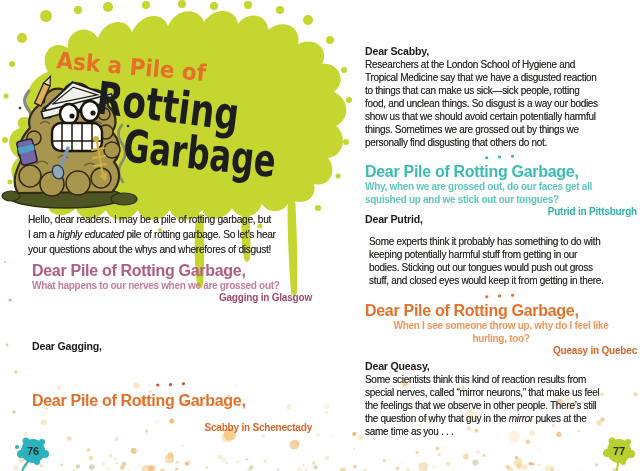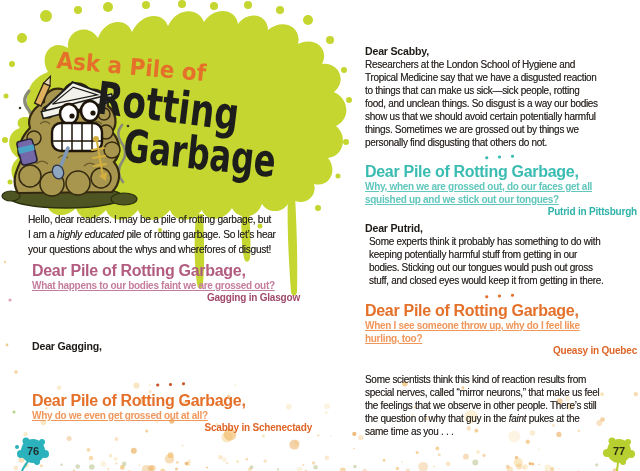--- a/index.html
+++ b/index.html
@@ -7,21 +7,21 @@
           font-family:"Liberation Sans",sans-serif;color:#2b2623;}
   .block{position:absolute;z-index:2;}
   .speckles{position:absolute;left:0;top:0;z-index:0;}
   .header-art{position:absolute;left:0;top:0;z-index:1;}
   .pageblob{position:absolute;z-index:3;}
   .body-text{font-size:10px;line-height:13px;letter-spacing:-0.3px;color:#2b2623;
              white-space:pre-line;text-shadow:0 0 0.4px rgba(43,38,35,.55);}
   .intro{font-size:10.2px;line-height:15px;}
   .opener{font-weight:bold;font-size:10.6px;color:#1d1a17;letter-spacing:-0.2px;}
   .heading{font-weight:bold;font-size:16px;letter-spacing:-0.3px;line-height:15px;}
-  .question{font-weight:bold;font-size:10px;letter-spacing:-0.3px;line-height:13px;white-space:pre-line;text-decoration:underline;}
+  .question{font-weight:bold;font-size:10px;letter-spacing:-0.3px;line-height:13px;white-space:pre-line;}
   .signature{font-weight:bold;font-size:10px;letter-spacing:-0.2px;text-align:right;}
   .sep{font-weight:bold;font-size:11px;text-align:center;letter-spacing:3px;transform:rotate(-3deg);}
   .em{font-style:italic;}
   .w-left{width:280px;} .w-right{width:272px;}
   .sig-left{padding-right:50px;} .sig-right{padding-right:40px;}
   .sep-right{padding-right:22px;}
   .rose-h{color:#b25c80;} .rose-q{color:#c47d9c;} .rose-s{color:#a04a6b;}
   .orange-h{color:#e4702a;} .orange-q{color:#f0975c;} .orange-s{color:#dd6527;}
   .teal-h{color:#3abcb2;} .teal-q{color:#62c7bd;} .teal-s{color:#2fb3a8;}
   .dots-left{color:#c9572c;} .dots-teal{color:#3abcb2;} .dots-orange{color:#e4702a;}
@@ -299,64 +299,64 @@
       <text x="95" y="113" font-size="45" fill="#1d1d1b" textLength="143" lengthAdjust="spacingAndGlyphs" transform="rotate(7 95 113)">Rotting</text>
       <text x="122" y="161" font-size="45" fill="#1d1d1b" textLength="153" lengthAdjust="spacingAndGlyphs" transform="rotate(6 122 161)">Garbage</text>
     </g>
   </svg>
 
   <div class="block w-left intro body-text" style="left:28px;top:212px;"><span>Hello, dear readers. I may be a pile of rotting garbage, but
 I am a </span><span class="em">highly educated</span><span> pile of rotting garbage. So let’s hear
 your questions about the whys and wherefores of disgust!</span></div>
 
   <div class="block w-left heading rose-h" style="left:32px;top:263px;">Dear Pile of Rotting Garbage,</div>
-  <div class="block w-left question rose-q" style="left:32px;top:279px;">What happens to our bodies faint we are grossed out?</div>
-  <div class="block w-left signature sig-left rose-s" style="left:20px;top:292px;">Gagging in Glasgow</div>
+  <div class="block w-left question rose-q" style="left:32px;top:279px;">What happens to our nerves when we are grossed out?</div>
+  <div class="block w-left signature sig-left rose-s" style="left:32px;top:292px;">Gagging in Glasgow</div>
 
   <div class="block w-left opener" style="left:32px;top:314px;margin-top:26px;">Dear Gagging,</div>
 
   <div class="block w-left sep dots-left" style="left:32px;top:378px;">• • •</div>
 
   <div class="block w-left heading orange-h" style="left:32px;top:393px;">Dear Pile of Rotting Garbage,</div>
-  <div class="block w-left question orange-q" style="left:32px;top:409px;">Why do we even get grossed out at all?</div>
   <div class="block w-left signature sig-left orange-s" style="left:32px;top:422px;">Scabby in Schenectady</div>
 
   <div class="block w-right opener" style="left:365px;top:45px;">Dear Scabby,</div>
   <div class="block w-right body-text" style="left:365px;top:58px;">Researchers at the London School of Hygiene and
 Tropical Medicine say that we have a disgusted reaction
 to things that can make us sick—sick people, rotting
 food, and unclean things. So disgust is a way our bodies
 show us that we should avoid certain potentially harmful
 things. Sometimes we are grossed out by things we
 personally find disgusting that others do not.</div>
 
   <div class="block w-right sep sep-right dots-teal" style="left:365px;top:150px;">• • •</div>
 
   <div class="block w-right heading teal-h" style="left:365px;top:164px;">Dear Pile of Rotting Garbage,</div>
   <div class="block w-right question teal-q" style="left:365px;top:180px;">Why, when we are grossed out, do our faces get all
 squished up and we stick out our tongues?</div>
   <div class="block w-right signature sig-right teal-s" style="left:365px;top:206px;">Putrid in Pittsburgh</div>
 
-  <div class="block w-right opener" style="left:365px;top:222px;">Dear Putrid,</div>
+  <div class="block w-right opener" style="left:365px;top:213px;">Dear Putrid,</div>
   <div class="block w-right body-text" style="left:369px;top:235px;">Some experts think it probably has something to do with
 keeping potentially harmful stuff from getting in our
 bodies. Sticking out our tongues would push out gross
 stuff, and closed eyes would keep it from getting in there.</div>
 
   <div class="block w-right sep sep-right dots-orange" style="left:365px;top:289px;">• • •</div>
 
   <div class="block w-right heading orange-h" style="left:365px;top:303px;">Dear Pile of Rotting Garbage,</div>
-  <div class="block w-right question orange-q" style="left:365px;top:319px;">When I see someone throw up, why do I feel like
+  <div class="block w-right question orange-q" style="left:365px;top:319px;text-align:center;">When I see someone throw up, why do I feel like
 hurling, too?</div>
   <div class="block w-right signature sig-right orange-s" style="left:365px;top:345px;">Queasy in Quebec</div>
 
+  <div class="block w-right opener" style="left:365px;top:360px;">Dear Queasy,</div>
   <div class="block w-right body-text" style="left:365px;top:373px;"><span>Some scientists think this kind of reaction results from
 special nerves, called “mirror neurons,” that make us feel
 the feelings that we observe in other people. There’s still
-the question of why that guy in the </span><span class="em">faint</span><span> pukes at the
+the question of why that guy in the </span><span class="em">mirror</span><span> pukes at the
 same time as you . . .</span></div>
 
   <svg class="pageblob" style="left:12px;top:437px;" width="46" height="34" viewBox="0 0 46 34">
     <g fill="#2bb2bc">
       <circle cx="21" cy="14" r="12"></circle>
         <circle cx="9" cy="17" r="4"></circle>
         <circle cx="30" cy="5" r="3"></circle>
       <circle cx="33" cy="17" r="4"></circle>
         <circle cx="14" cy="4" r="3.5"></circle>
         <circle cx="25" cy="25" r="3"></circle>

